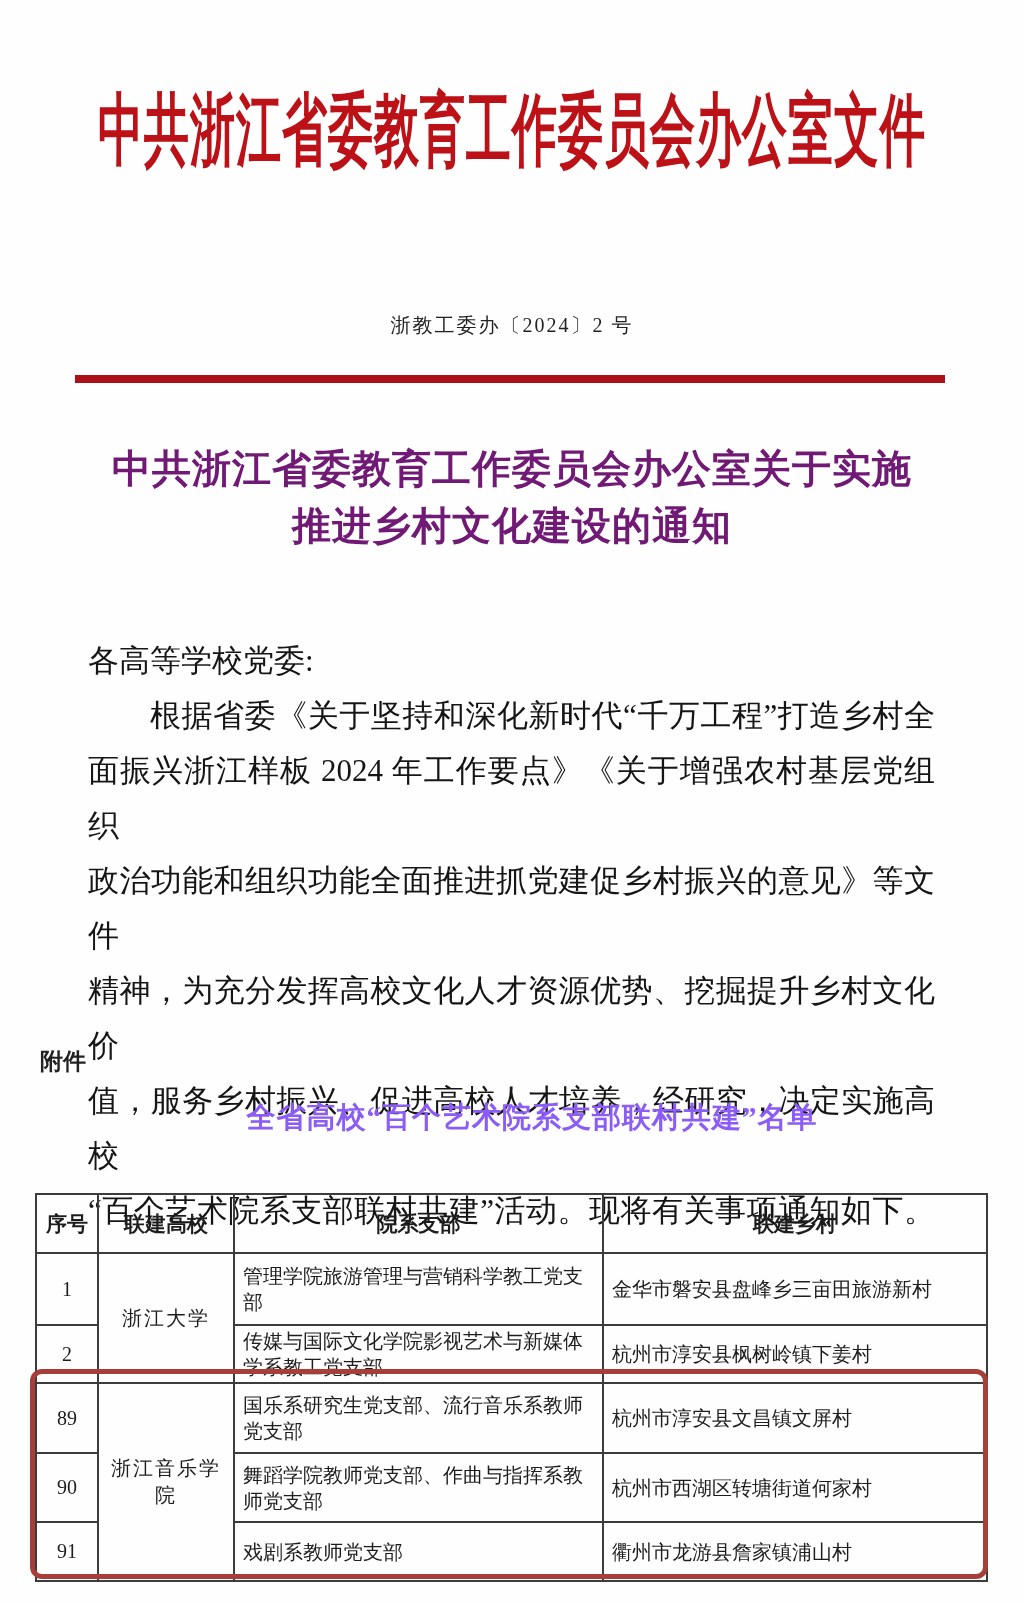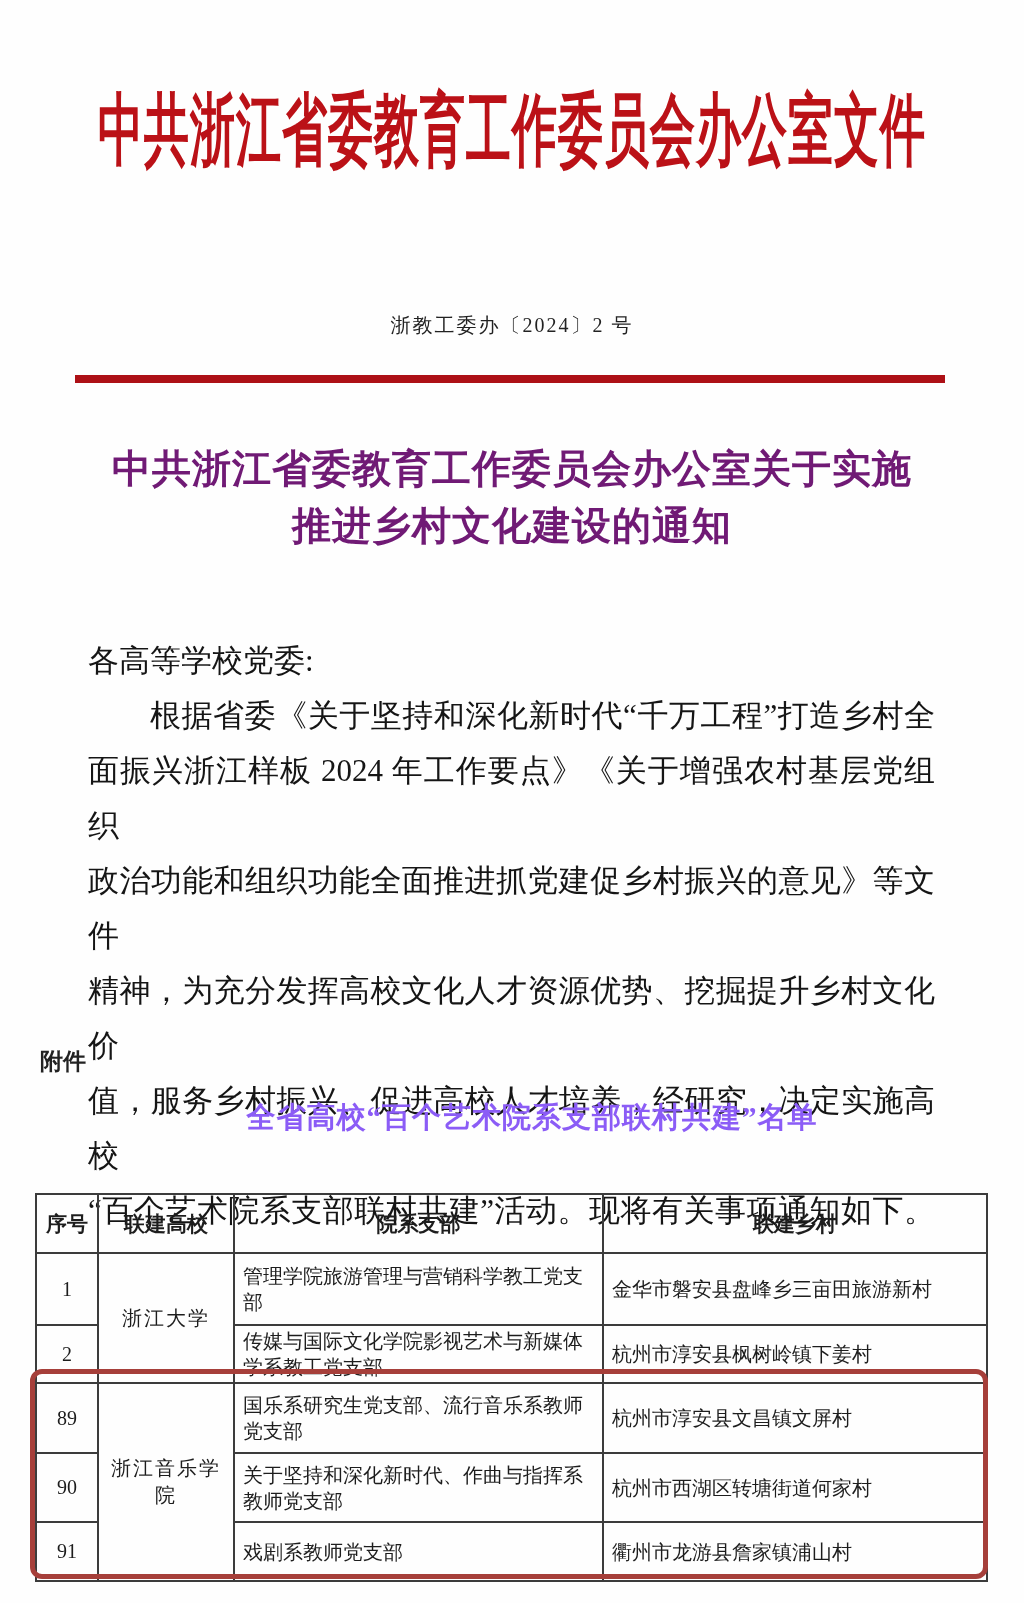--- a/index.html
+++ b/index.html
@@ -175,21 +175,21 @@
             <td class="c-village">杭州市淳安县枫树岭镇下姜村</td>
           </tr>
           <tr class="h-r3">
             <td class="c-no">89</td>
             <td class="c-uni" rowspan="3">浙江音乐学院</td>
             <td class="c-branch">国乐系研究生党支部、流行音乐系教师党支部</td>
             <td class="c-village">杭州市淳安县文昌镇文屏村</td>
           </tr>
           <tr class="h-r4">
             <td class="c-no">90</td>
-            <td class="c-branch">关于坚持和深化新时代、作曲与指挥系教师党支部</td>
+            <td class="c-branch">舞蹈学院教师党支部、作曲与指挥系教师党支部</td>
             <td class="c-village">杭州市西湖区转塘街道何家村</td>
           </tr>
           <tr class="h-r5">
             <td class="c-no">91</td>
             <td class="c-branch">戏剧系教师党支部</td>
             <td class="c-village">衢州市龙游县詹家镇浦山村</td>
           </tr>
         </tbody>
     </table>
   </div>

